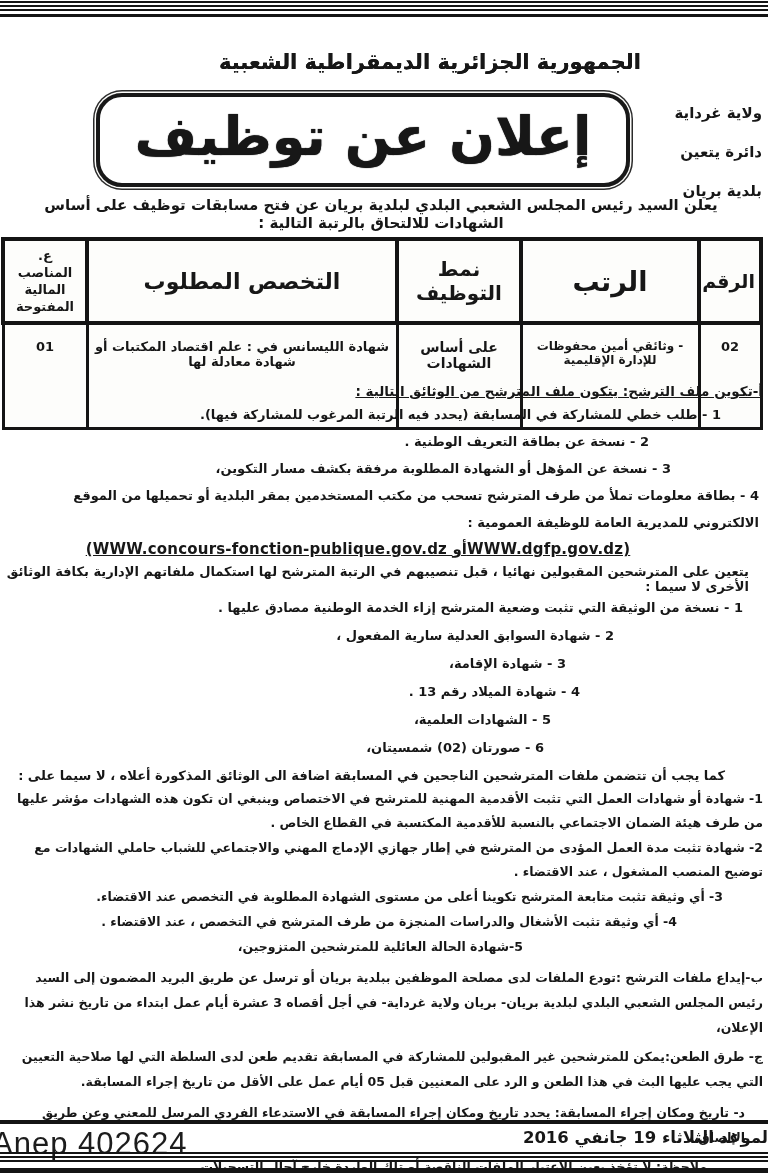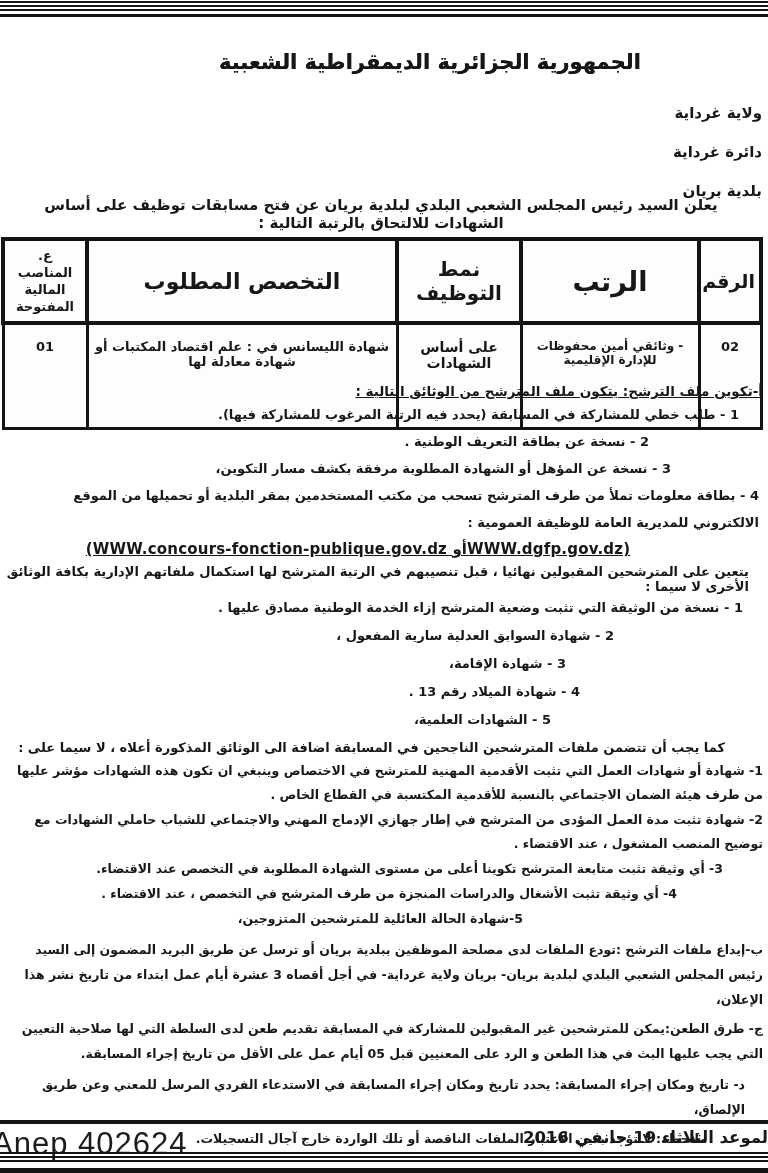--- a/index.html
+++ b/index.html
@@ -86,24 +86,27 @@
     <div class="rule" style="top:1px;height:2px;"></div>
     <div class="rule" style="top:5px;height:2px;"></div>
     <div class="rule" style="top:9px;height:2px;"></div>
     <div class="rule" style="top:14px;height:3px;"></div>
   </div>
 
   <div class="republic">الجمهورية الجزائرية الديمقراطية الشعبية</div>
 
   <div class="locations">
     <div>ولاية غرداية</div>
-    <div>دائرة غرداية</div>
+    <div>دائرة يتعين</div>
     <div>بلدية بريان</div>
   </div>
 
+  <div class="title-box">
+    <span class="big">إعلان عن توظيف</span>
+  </div>
 
   <div class="intro">يعلن السيد رئيس المجلس الشعبي البلدي لبلدية بريان عن فتح مسابقات توظيف  على أساس الشهادات للالتحاق بالرتبة التالية :</div>
 
   <table class="vac">
     <colgroup>
       <col style="width:62px">
         <col style="width:178px">
         <col style="width:124px">
         <col style="width:310px">
         <col style="width:84px">
@@ -124,36 +127,37 @@
       <td class="c-open">01</td>
     </tr>
   </tbody>
     </table>
 
   <div class="bodytext">
 
     <div class="sec-title">أ-تكوين ملف الترشح: يتكون ملف المترشح من الوثائق التالية :</div>
 
     <div class="ditems">
-      <div style="padding-right:24px">1 - طلب خطي للمشاركة في المسابقة (يحدد فيه الرتبة المرغوب للمشاركة فيها).</div>
+      <div style="padding-right:42px">1 - طلب خطي للمشاركة في المسابقة (يحدد فيه الرتبة المرغوب للمشاركة فيها).</div>
       <div style="padding-right:114px">2 - نسخة عن بطاقة التعريف الوطنية .</div>
       <div style="padding-right:92px">3 - نسخة عن المؤهل أو الشهادة المطلوبة مرفقة بكشف مسار التكوين،</div>
       <div style="padding-right:4px">4 - بطاقة معلومات تملأ من طرف المترشح تسحب من  مكتب المستخدمين بمقر البلدية أو تحميلها من الموقع الالكتروني للمديرية العامة للوظيفة العمومية :</div>
     </div>
 
     <div class="url-line">(WWW.concours-fonction-publique.gov.dz أوWWW.dgfp.gov.dz)</div>
 
     <div class="mt4" style="padding-right:14px">يتعين على المترشحين المقبولين نهائيا ، قبل تنصيبهم  في الرتبة المترشح لها استكمال ملفاتهم الإدارية بكافة الوثائق الأخرى لا سيما :</div>
 
     <div class="citems">
       <div style="padding-right:20px">1 - نسخة من الوثيقة التي تثبت وضعية المترشح إزاء الخدمة الوطنية مصادق عليها .</div>
       <div style="padding-right:149px">2 - شهادة السوابق العدلية سارية المفعول ،</div>
       <div style="padding-right:197px">3 - شهادة الإقامة،</div>
       <div style="padding-right:183px">4 - شهادة الميلاد رقم 13 .</div>
       <div style="padding-right:212px">5 - الشهادات العلمية،</div>
+      <div style="padding-right:219px">6 - صورتان (02) شمسيتان،</div>
     </div>
 
     <div class="mt6" style="padding-right:38px">كما يجب أن تتضمن ملفات المترشحين الناجحين في المسابقة اضافة الى الوثائق المذكورة أعلاه ، لا سيما على :</div>
 
     <div class="witems mt4">
       <div style="padding-right:0">1- شهادة أو شهادات  العمل التي تثبت الأقدمية المهنية للمترشح في الاختصاص وينبغي ان تكون هذه الشهادات مؤشر عليها من طرف هيئة الضمان الاجتماعي بالنسبة للأقدمية المكتسبة في القطاع الخاص .</div>
       <div style="padding-right:0">2- شهادة تثبت مدة العمل المؤدى من المترشح في إطار جهازي الإدماج المهني والاجتماعي للشباب حاملي الشهادات مع توضيح المنصب المشغول ، عند الاقتضاء .</div>
       <div style="padding-right:40px">3- أي وثيقة تثبت متابعة المترشح تكوينا أعلى من مستوى الشهادة المطلوبة في التخصص عند الاقتضاء.</div>
       <div style="padding-right:86px">4- أي وثيقة تثبت الأشغال والدراسات المنجزة من طرف المترشح في التخصص ، عند الاقتضاء .</div>
       <div style="padding-right:240px">5-شهادة الحالة العائلية للمترشحين المتزوجين،</div>

